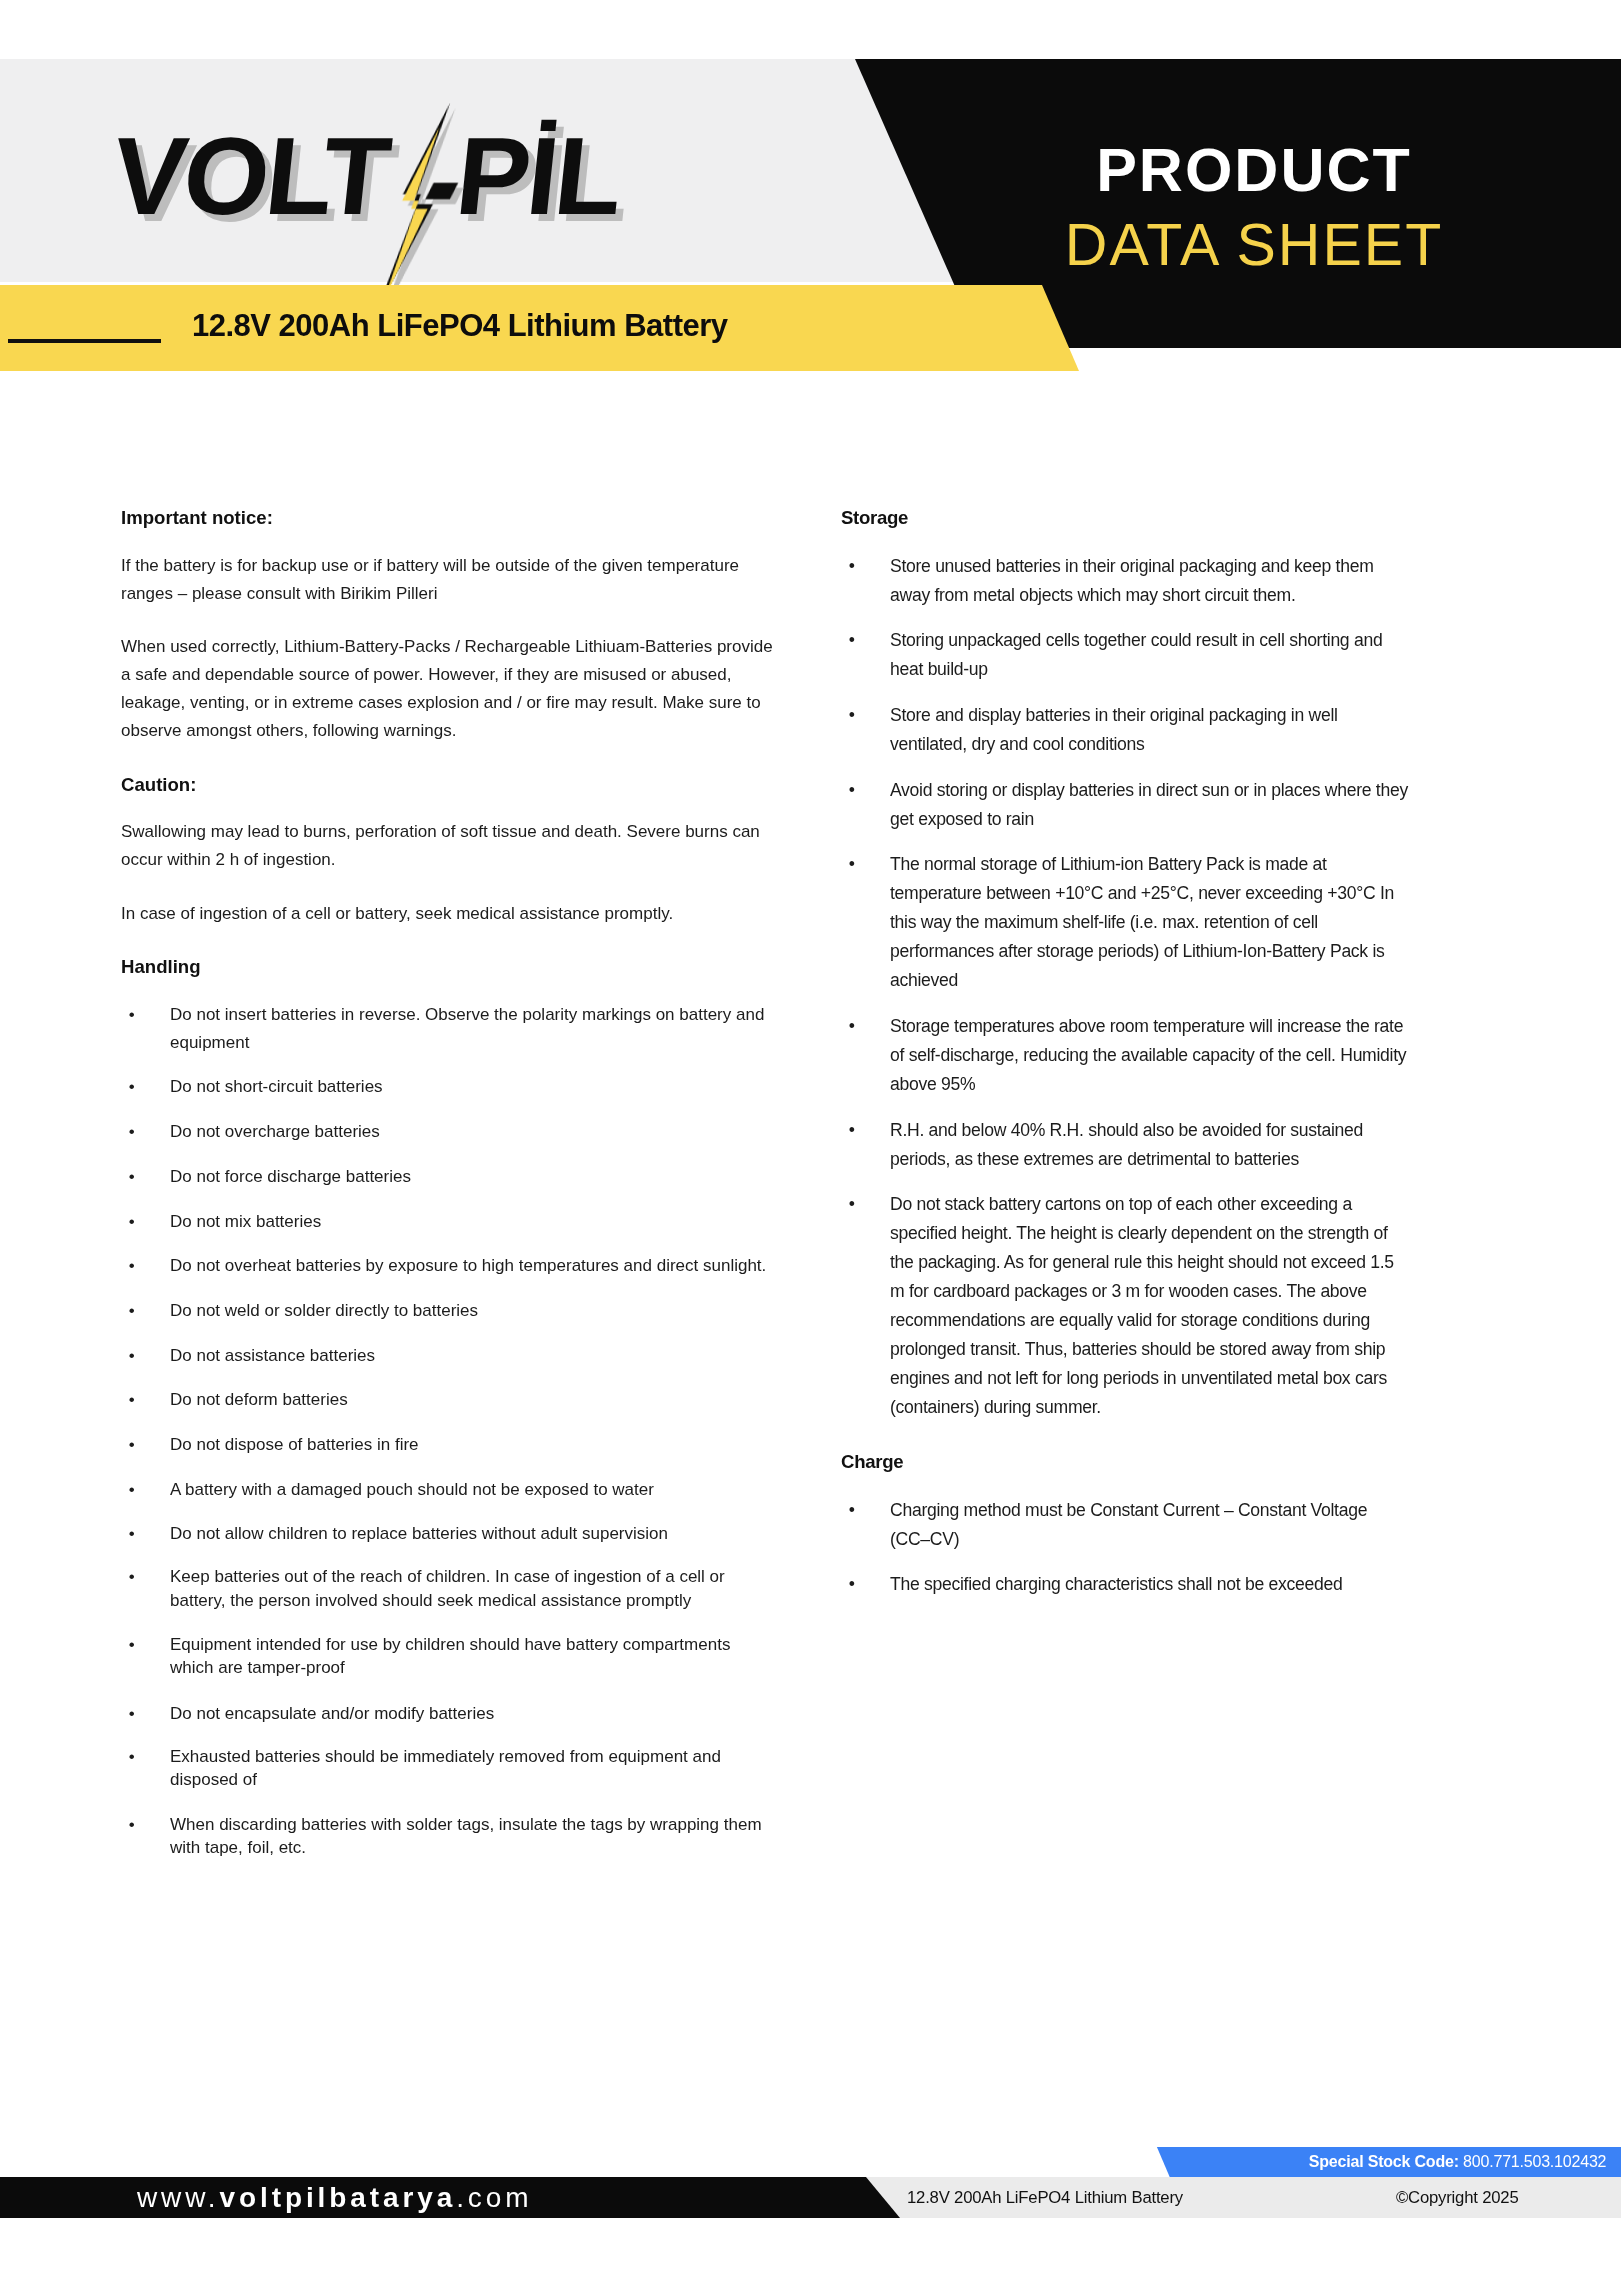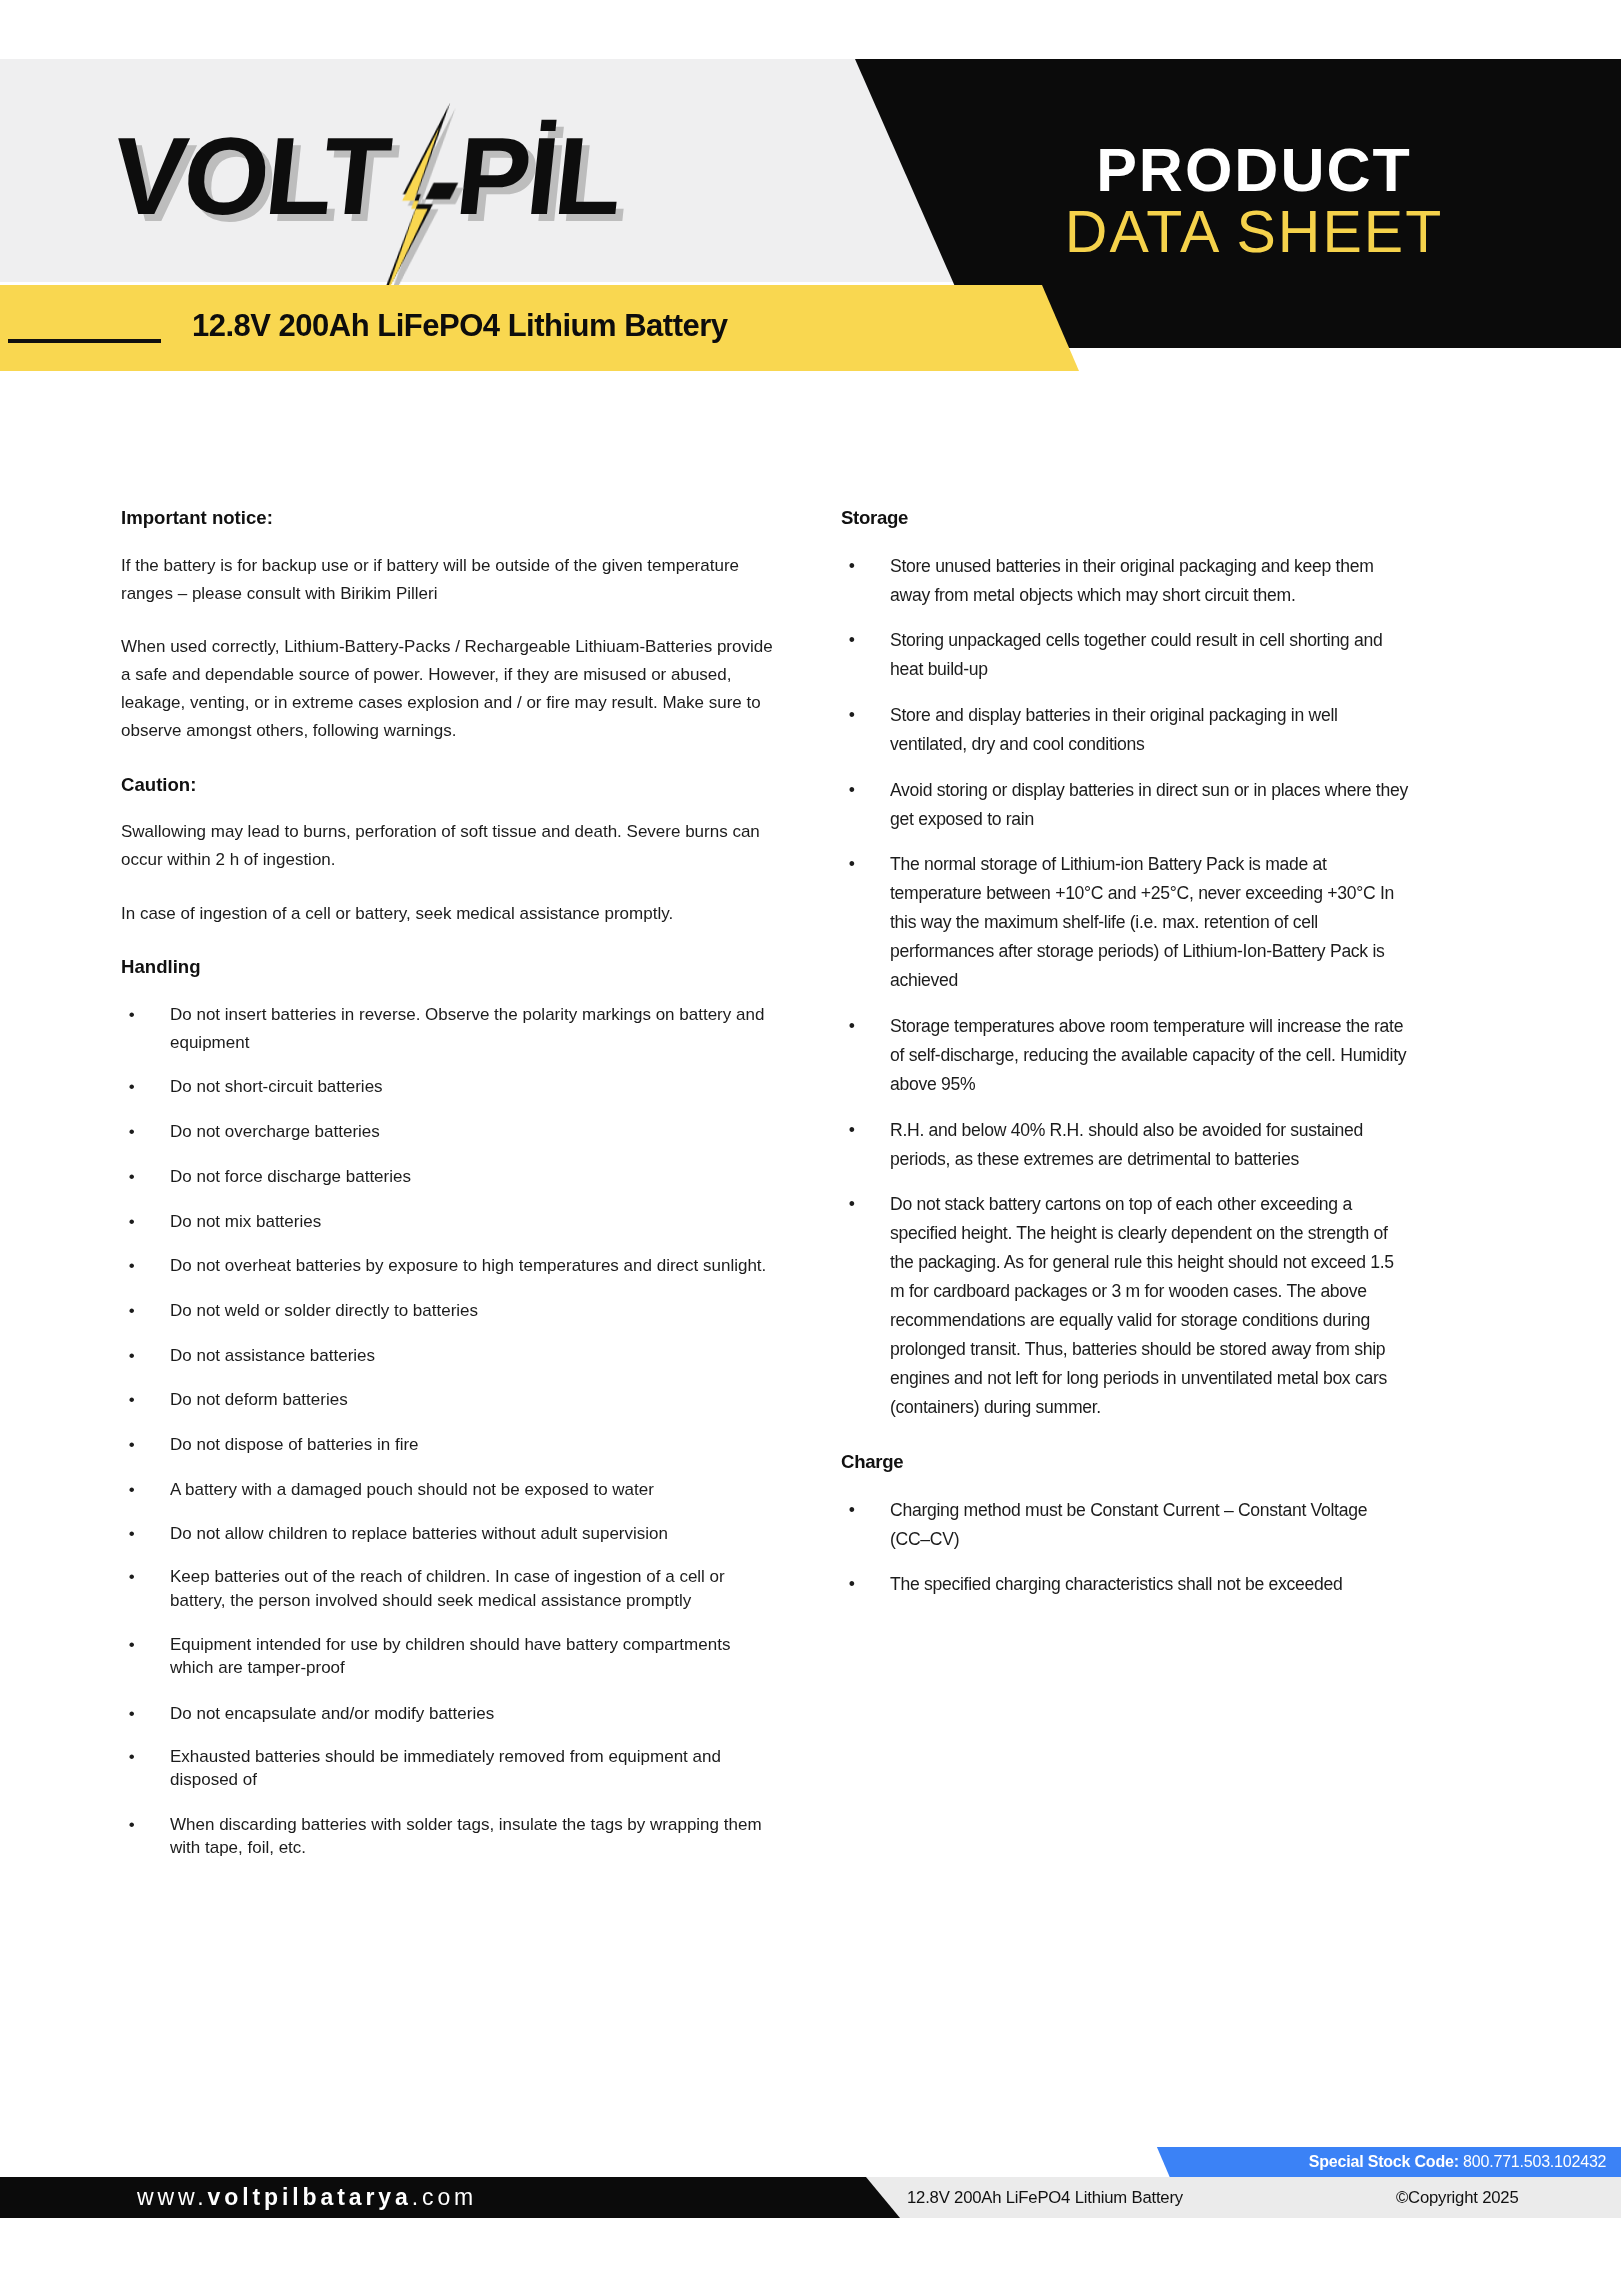--- a/index.html
+++ b/index.html
@@ -5,21 +5,21 @@
   html,body{margin:0;padding:0;background:#ffffff;}
   .page{position:relative;width:1621px;height:2293px;background:#ffffff;overflow:hidden;
         font-family:"Liberation Sans","DejaVu Sans",sans-serif;color:#1c1c1c;}
 
   
   .gray-band{position:absolute;left:0;top:59px;width:1621px;height:223px;background:#efeff0;}
   .black-shape{position:absolute;left:0;top:59px;width:1621px;height:289px;background:#0b0b0b;
                clip-path:polygon(855px 0,1621px 0,1621px 289px,982px 289px);}
   .banner-text{position:absolute;left:1019px;top:139px;width:470px;text-align:center;line-height:1.04;}
   .banner-line1{color:#ffffff;font-size:61px;font-weight:800;letter-spacing:2px;}
-  .banner-line2{color:#f5d24b;font-size:59px;font-weight:400;letter-spacing:2px;}
+  .banner-line2{color:#f5d24b;font-size:59px;font-weight:400;letter-spacing:2px;margin-top:13px;}
   .yellow-band{position:absolute;left:0;top:285px;width:1098px;height:86px;background:#f9d750;
                clip-path:polygon(0 0,1042px 0,1079px 86px,0 86px);}
   .title-line{position:absolute;left:7.8px;top:339px;width:153px;height:3.9px;background:#101010;}
   .product-title{position:absolute;left:192px;top:283px;height:86px;line-height:86px;
                  font-size:31px;font-weight:700;letter-spacing:-0.5px;color:#0d0d0d;}
   .logo{position:absolute;left:110px;top:102px;display:flex;align-items:flex-start;
         transform:skewX(-6deg);font-weight:900;font-size:110px;letter-spacing:-2.9px;color:#0d0d0d;
         text-shadow:7.8px 6.9px 0 #bdbdbd;}
   .logo .word{line-height:147px;}
   .logo svg{display:block;margin:0 -7.8px 0 -3.9px;filter:drop-shadow(6.9px 5.9px 0 #bdbdbd);}
@@ -41,21 +41,21 @@
   .stock-ribbon{position:absolute;left:1153px;top:2147px;width:469px;height:30px;background:#3b82f6;
                 clip-path:polygon(3.9px 0,469px 0,469px 30px,16.7px 30px);
                 color:#fff;font-size:16px;line-height:30px;text-align:right;
                 padding:0;letter-spacing:-0.2px;}
   .stock-ribbon .inner{padding-right:15.7px;}
   .stock-ribbon .lbl{font-weight:700;}
   .footer-bar{position:absolute;left:0;top:2177px;width:1621px;height:41px;background:#ebebeb;}
   .footer-black{position:absolute;left:0;top:0;width:1621px;height:41px;background:#0b0b0b;
                 clip-path:polygon(0 0,866px 0,900px 41px,0 41px);}
   .website{position:absolute;left:137px;top:0;height:28px;line-height:41px;color:#ffffff;
-           font-size:23px;letter-spacing:3.9px;}
+           font-size:28px;letter-spacing:3.9px;}
   .website .thin{font-weight:300;}
   .website .bold{font-weight:700;}
   .footer-product{position:absolute;left:907px;top:0;height:41px;line-height:41px;
                   font-size:16.7px;color:#111;letter-spacing:-0.2px;}
   .footer-copy{position:absolute;left:1396px;top:0;height:41px;line-height:41px;
                font-size:16.7px;color:#111;letter-spacing:-0.2px;}
 </style>
 </head>
 <body>
 

